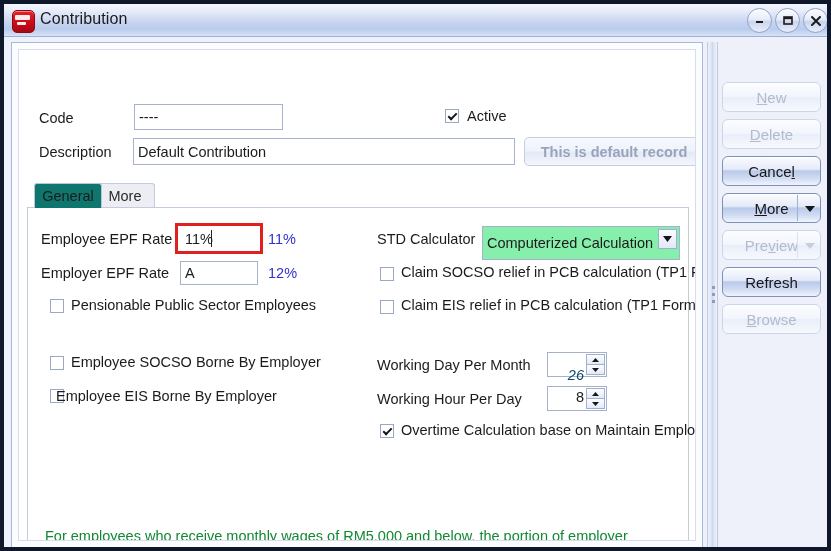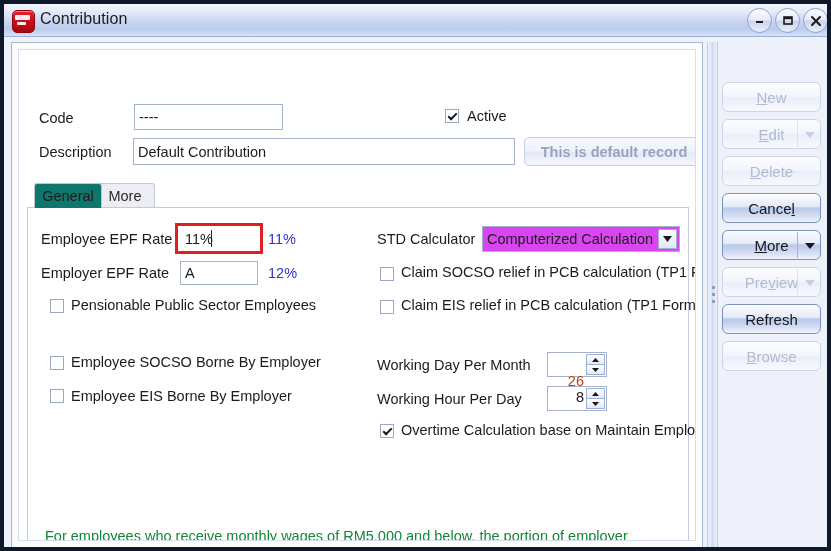--- a/index.html
+++ b/index.html
@@ -175,28 +175,28 @@
   #empr-epf-label { left: 22px;  top: 215px; }
   #empr-epf-input { left: 161px; top: 211px; width: 78px; height: 24px; }
   #empr-epf-right { left: 249px; top: 215px; color: #3232cc; }
 
   #pension-cb { left: 31px; top: 249px; }
   #pension-label { left: 52px; top: 247px; }
 
   #socso-borne-cb { left: 31px; top: 306px; }
   #socso-borne-label { left: 52px; top: 304px; }
   #eis-borne-cb { left: 31px; top: 339px; }
-  #eis-borne-label { left: 52px; top: 338px; }
+  #eis-borne-label { left: 37px; top: 338px; }
 
   
   #std-label { left: 358px; top: 181px; }
   #std-combo {
     position: absolute; left: 463px; top: 176px;
-    width: 198px; height: 26px;
-    background: #d946ef;
+    width: 198px; height: 34px;
+    background: #86efac;
     border: 1px solid #a6b2cc;
     box-sizing: border-box;
     display: flex; align-items: center;
     cursor: pointer;
   }
   #std-combo .val { font-size: 14.5px; color: #1b1b1b; padding-left: 4px; white-space: nowrap; }
   #std-combo .arrow {
     position: absolute; right: 2px; top: 2px;
     width: 19px; height: 20px;
     background: linear-gradient(to bottom, #fdfdff 0%, #eef2fa 50%, #e2e8f5 100%);
@@ -211,22 +211,22 @@
   #eis-relief-label { left: 382px; top: 247px; }
 
   #wdpm-label { left: 358px; top: 307px; }
   #wdpm-spin {
     position: absolute; left: 528px; top: 302px;
     width: 60px; height: 25px;
     background: #ffffff; border: 1px solid #a6b2cc;
     box-sizing: border-box;
   }
   #wdpm-spin .num {
-    position:absolute; right: 22px; top: 20px;
-    font-size: 14.5px; color: #c2410c;
+    position:absolute; right: 22px; top: 14px;
+    font-size: 14.5px; color: #0c4a6e; font-style: italic;
   }
   #whpd-label { left: 358px; top: 341px; }
   #whpd-spin {
     position: absolute; left: 528px; top: 336px;
     width: 60px; height: 25px;
     background: #ffffff; border: 1px solid #a6b2cc;
     box-sizing: border-box;
   }
   #whpd-spin .num {
     position:absolute; right: 22px; top: 2px;
@@ -454,25 +454,20 @@
         <span></span>
         <span></span>
       </div>
   </div>
 
   <div class="btncol" id="action-buttons">
       <div class="bigbtn disabled">
         <span><u>N</u>ew</span>
       </div>
       <div class="bigbtn disabled">
-        <span><u>E</u>dit</span>
-        <span class="split-line"></span>
-        <span class="dd"></span>
-      </div>
-      <div class="bigbtn disabled">
         <span><u>D</u>elete</span>
       </div>
       <div class="bigbtn enabled">
         <span>Cance<u>l</u></span>
       </div>
       <div class="bigbtn enabled">
         <span><u>M</u>ore</span>
         <span class="split-line"></span>
         <span class="dd"></span>
       </div>

